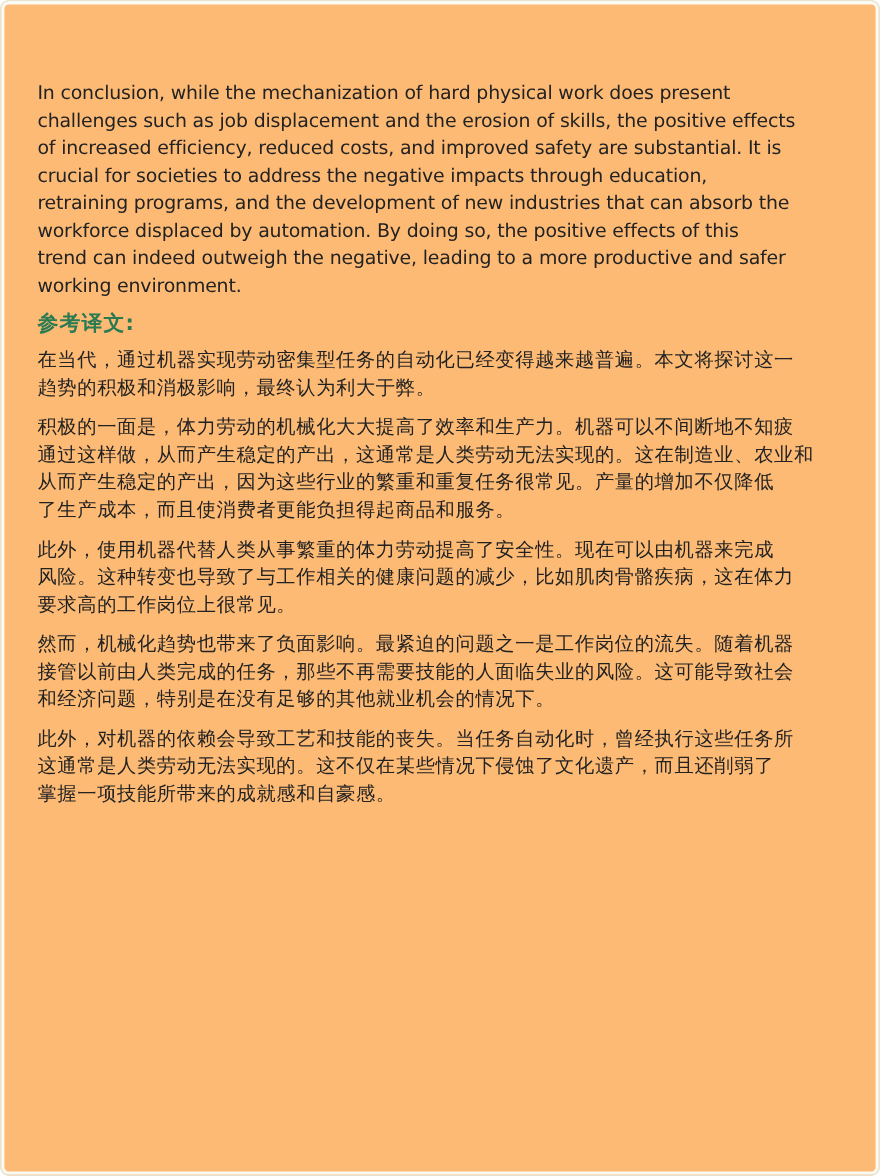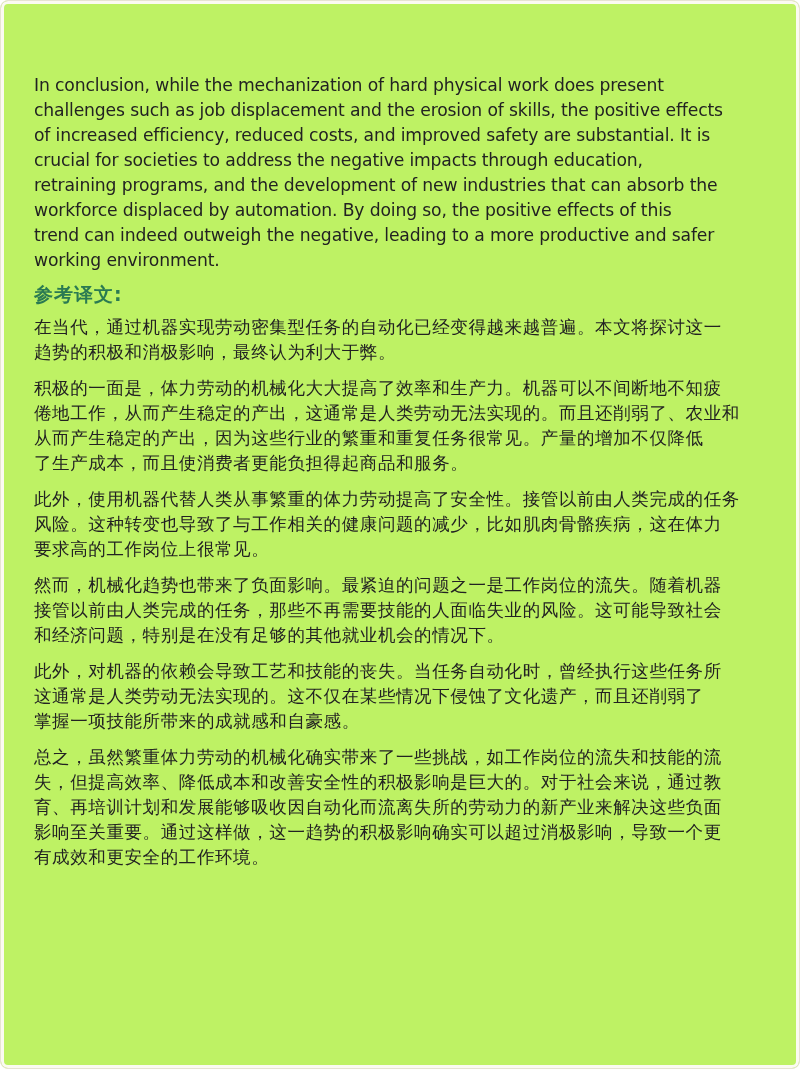--- a/index.html
+++ b/index.html
@@ -11,21 +11,21 @@
       width: 800px;
       height: 1069px;
       overflow: hidden;
       font-family: "DejaVu Sans", "Liberation Sans", sans-serif;
     }
     .page {
       position: relative;
       box-sizing: border-box;
       width: 800px;
       height: 1069px;
-      background: #bef264;
+      background: #fdba74;
       border: 1px solid #e6e3d2;
       border-radius: 8px;
       box-shadow: inset 0 0 0 3px #fbfaf2;
     }
     .content {
       position: absolute;
       left: 33px;
       top: 72px;
       width: 740px;
       color: #222222;
@@ -78,45 +78,38 @@
 
     <div class="heading">参考译文:</div>
 
     <p class="zh-para">
       <span class="line">在当代，通过机器实现劳动密集型任务的自动化已经变得越来越普遍。本文将探讨这一</span>
       <span class="line">趋势的积极和消极影响，最终认为利大于弊。</span>
     </p>
 
     <p class="zh-para">
       <span class="line">积极的一面是，体力劳动的机械化大大提高了效率和生产力。机器可以不间断地不知疲</span>
-      <span class="line">倦地工作，从而产生稳定的产出，这通常是人类劳动无法实现的。而且还削弱了、农业和</span>
+      <span class="line">通过这样做，从而产生稳定的产出，这通常是人类劳动无法实现的。这在制造业、农业和</span>
       <span class="line">从而产生稳定的产出，因为这些行业的繁重和重复任务很常见。产量的增加不仅降低</span>
       <span class="line">了生产成本，而且使消费者更能负担得起商品和服务。</span>
     </p>
 
     <p class="zh-para">
-      <span class="line">此外，使用机器代替人类从事繁重的体力劳动提高了安全性。接管以前由人类完成的任务</span>
+      <span class="line">此外，使用机器代替人类从事繁重的体力劳动提高了安全性。现在可以由机器来完成</span>
       <span class="line">风险。这种转变也导致了与工作相关的健康问题的减少，比如肌肉骨骼疾病，这在体力</span>
       <span class="line">要求高的工作岗位上很常见。</span>
     </p>
 
     <p class="zh-para">
       <span class="line">然而，机械化趋势也带来了负面影响。最紧迫的问题之一是工作岗位的流失。随着机器</span>
       <span class="line">接管以前由人类完成的任务，那些不再需要技能的人面临失业的风险。这可能导致社会</span>
       <span class="line">和经济问题，特别是在没有足够的其他就业机会的情况下。</span>
     </p>
 
     <p class="zh-para">
       <span class="line">此外，对机器的依赖会导致工艺和技能的丧失。当任务自动化时，曾经执行这些任务所</span>
       <span class="line">这通常是人类劳动无法实现的。这不仅在某些情况下侵蚀了文化遗产，而且还削弱了</span>
       <span class="line">掌握一项技能所带来的成就感和自豪感。</span>
     </p>
 
-    <p class="zh-para">
-      <span class="line">总之，虽然繁重体力劳动的机械化确实带来了一些挑战，如工作岗位的流失和技能的流</span>
-      <span class="line">失，但提高效率、降低成本和改善安全性的积极影响是巨大的。对于社会来说，通过教</span>
-      <span class="line">育、再培训计划和发展能够吸收因自动化而流离失所的劳动力的新产业来解决这些负面</span>
-      <span class="line">影响至关重要。通过这样做，这一趋势的积极影响确实可以超过消极影响，导致一个更</span>
-      <span class="line">有成效和更安全的工作环境。</span>
-    </p>
 
   </div>
 </div>
 
 </body></html>

